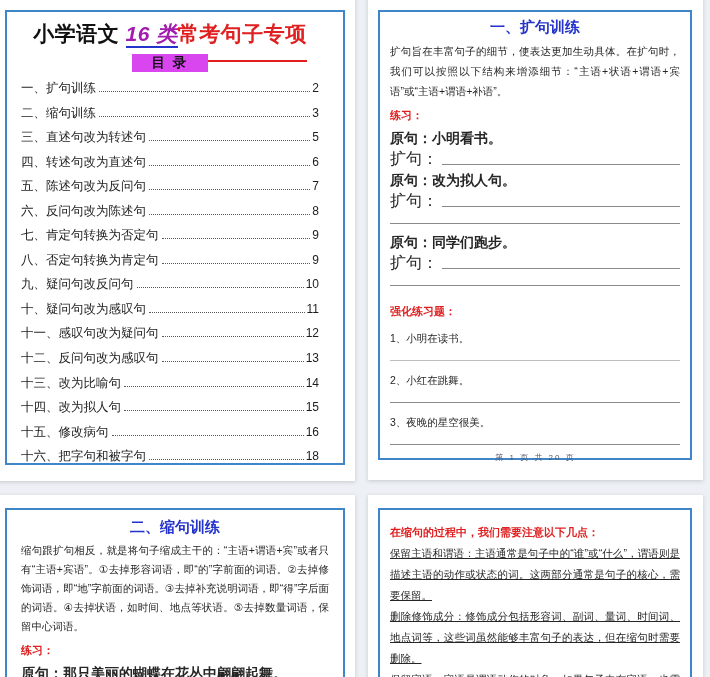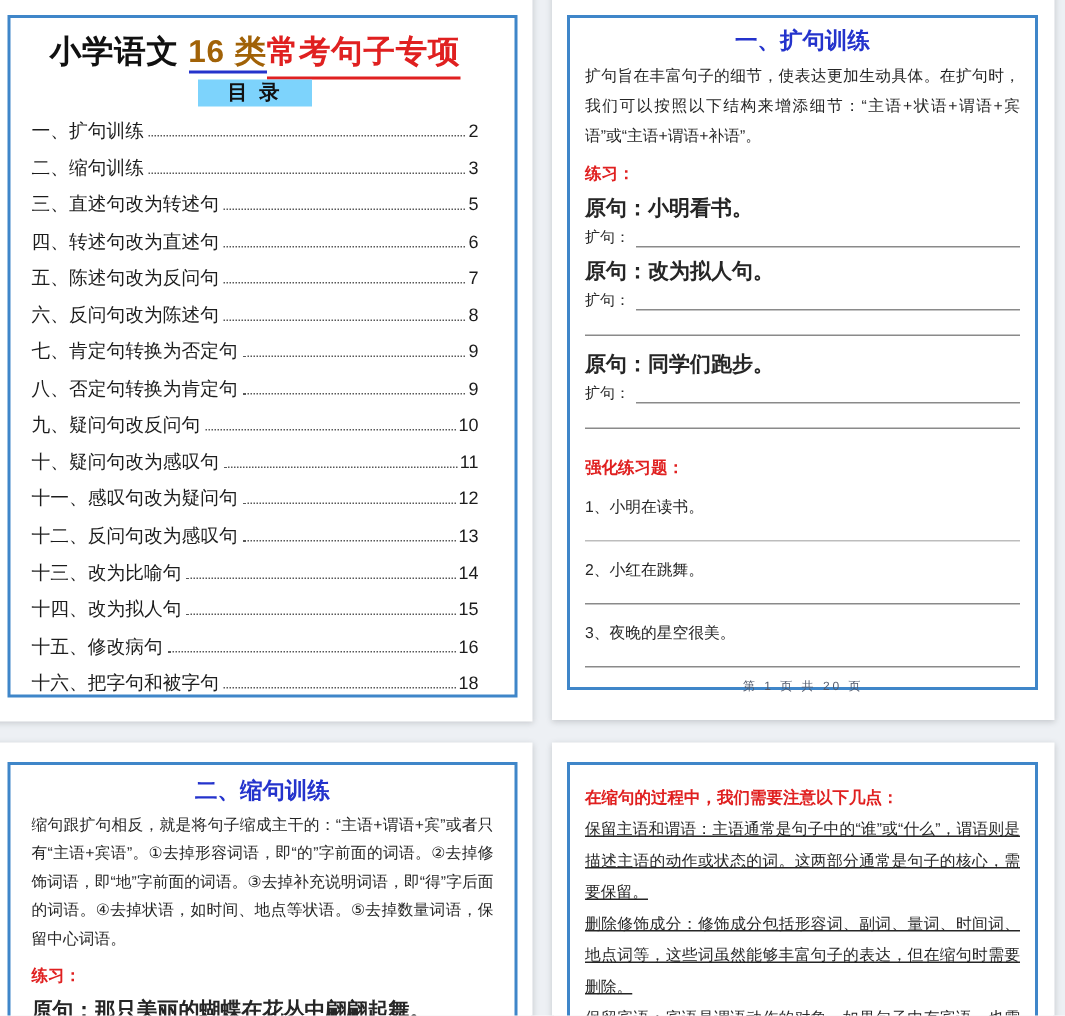--- a/index.html
+++ b/index.html
@@ -11,35 +11,35 @@
   #p3{left:-14px;top:495px;width:369px;height:240px;}
   #p4{left:368px;top:495px;width:335px;height:240px;}
   .frame{position:absolute;border:2px solid #3f86c9;box-sizing:border-box;overflow:hidden;}
   #p1 .frame{left:19px;right:10px;top:18px;bottom:16px;padding:6px 24px 0 14px;}
   #p2 .frame{left:10px;right:11px;top:18px;bottom:20px;padding:4px 10px 0 10px;}
   #p3 .frame{left:19px;right:10px;top:13px;bottom:-6px;padding:6px 14px 0 14px;}
   #p4 .frame{left:10px;right:11px;top:13px;bottom:-6px;padding:12px 10px 0 10px;}
 
   
   .toc-title{text-align:center;font-size:21px;font-weight:700;color:#111;margin-top:2px;white-space:nowrap;letter-spacing:.5px;}
-  .toc-title .t-blue{color:#a16207;border-bottom:2px solid #2433cc;padding-bottom:1px;}
-  .toc-title .t-red{color:#e02020;border-bottom:2px solid #e02020;padding-bottom:5px;}
+  .toc-title .t-blue{color:#a21caf;border-bottom:2px solid #2433cc;padding-bottom:1px;font-style:italic;}
+  .toc-title .t-red{color:#e02020;border-bottom:2px solid #e02020;padding-bottom:15px;}
   .toc-head-wrap{text-align:center;margin-top:5px;}
-  .toc-head{display:inline-block;background:#7dd3fc;color:#111;font-weight:700;font-size:13.5px;padding:0 20px;letter-spacing:2px;}
+  .toc-head{display:inline-block;background:#d946ef;color:#111;font-weight:700;font-size:13.5px;padding:0 20px;letter-spacing:2px;}
   .toc-list{margin-top:8px;}
   .toc-row{display:flex;align-items:baseline;height:24.55px;font-size:12.5px;color:#1c1c1c;}
   .toc-dots{flex:1;border-bottom:1.5px dotted #595959;margin:0 2px 3px 3px;}
   .toc-num{font-size:12px;color:#1c1c1c;}
 
   
   .ws-title{text-align:center;font-size:15px;font-weight:700;color:#2433cc;margin:2px 0 4px 0;}
   .ws-intro{font-size:10.5px;line-height:20px;color:#262626;text-align:justify;margin-top:4px;}
   .red-label{font-size:11px;font-weight:700;color:#e02020;margin-top:7px;}
   .ws-line{font-size:14px;color:#262626;margin-top:9px;line-height:12px;font-weight:bold;}
-  .fill{display:flex;align-items:flex-end;margin-top:9px;font-size:10px;color:#262626;line-height:12px;}
+  .fill{display:flex;align-items:flex-end;margin-top:9px;font-size:16px;color:#262626;line-height:12px;}
   .fill .blank{flex:1;border-bottom:1px solid #8a8a8a;margin-left:4px;height:11px;}
   .rule{border-bottom:1px solid #8a8a8a;margin-top:16px;}
   .rule-light{border-bottom-color:#bdbdbd;}
   .drill-text{font-size:10.5px;color:#262626;margin-top:13px;line-height:12px;}
   .footer{position:absolute;left:0;right:0;bottom:17px;text-align:center;font-size:8px;color:#50596b;letter-spacing:2px;}
 
   
   #p3 .ws-intro{line-height:19px;}
 
   

